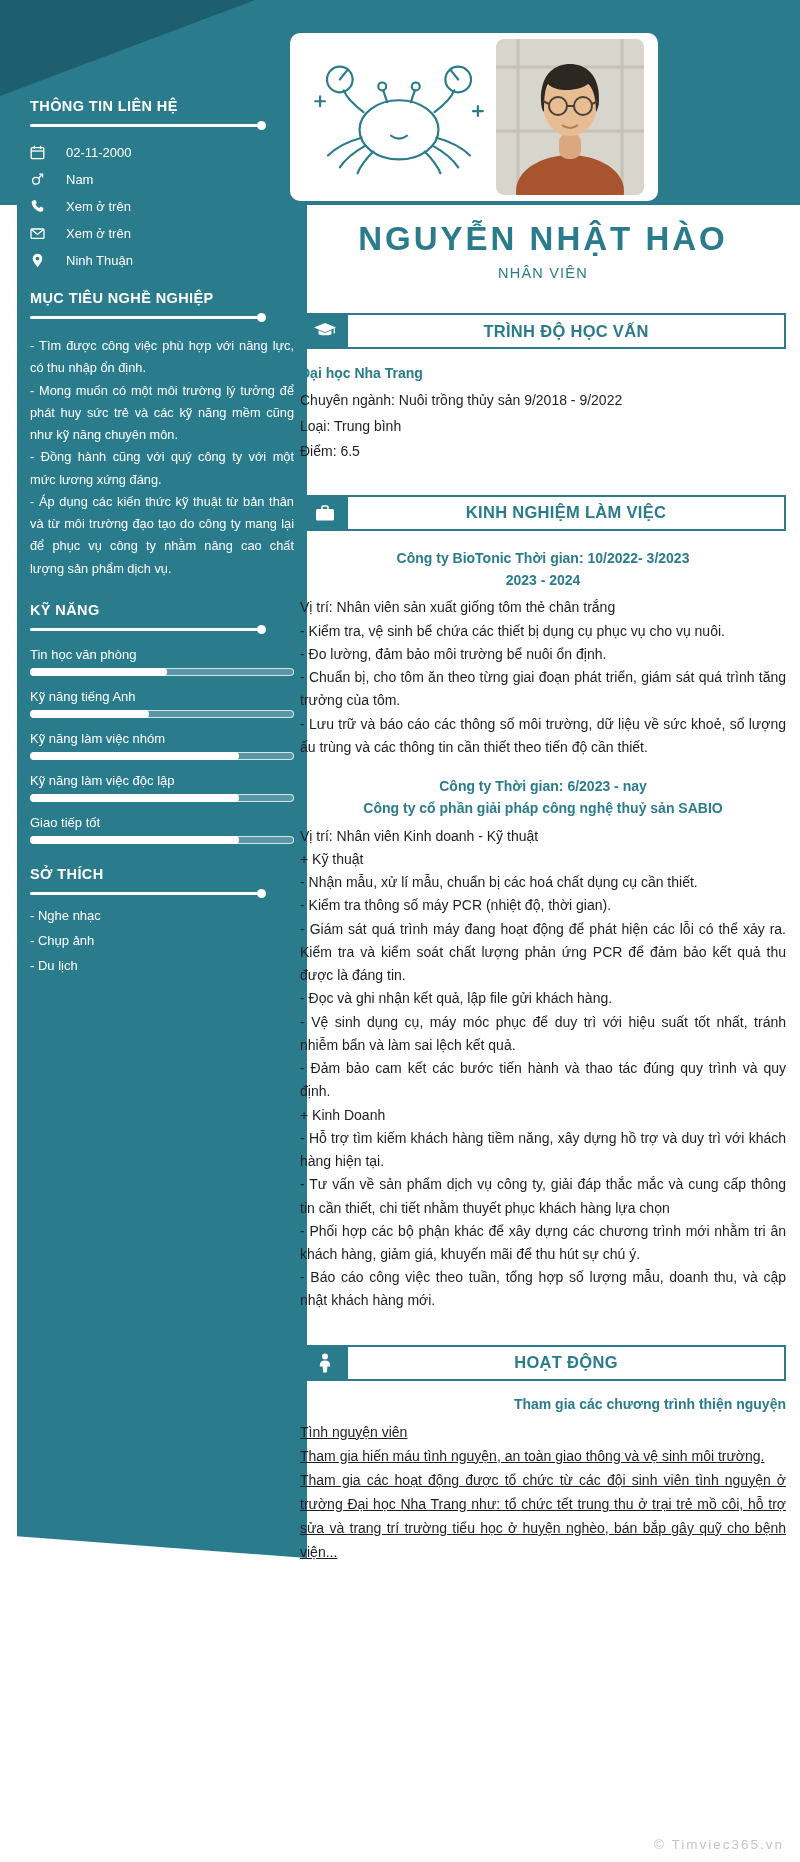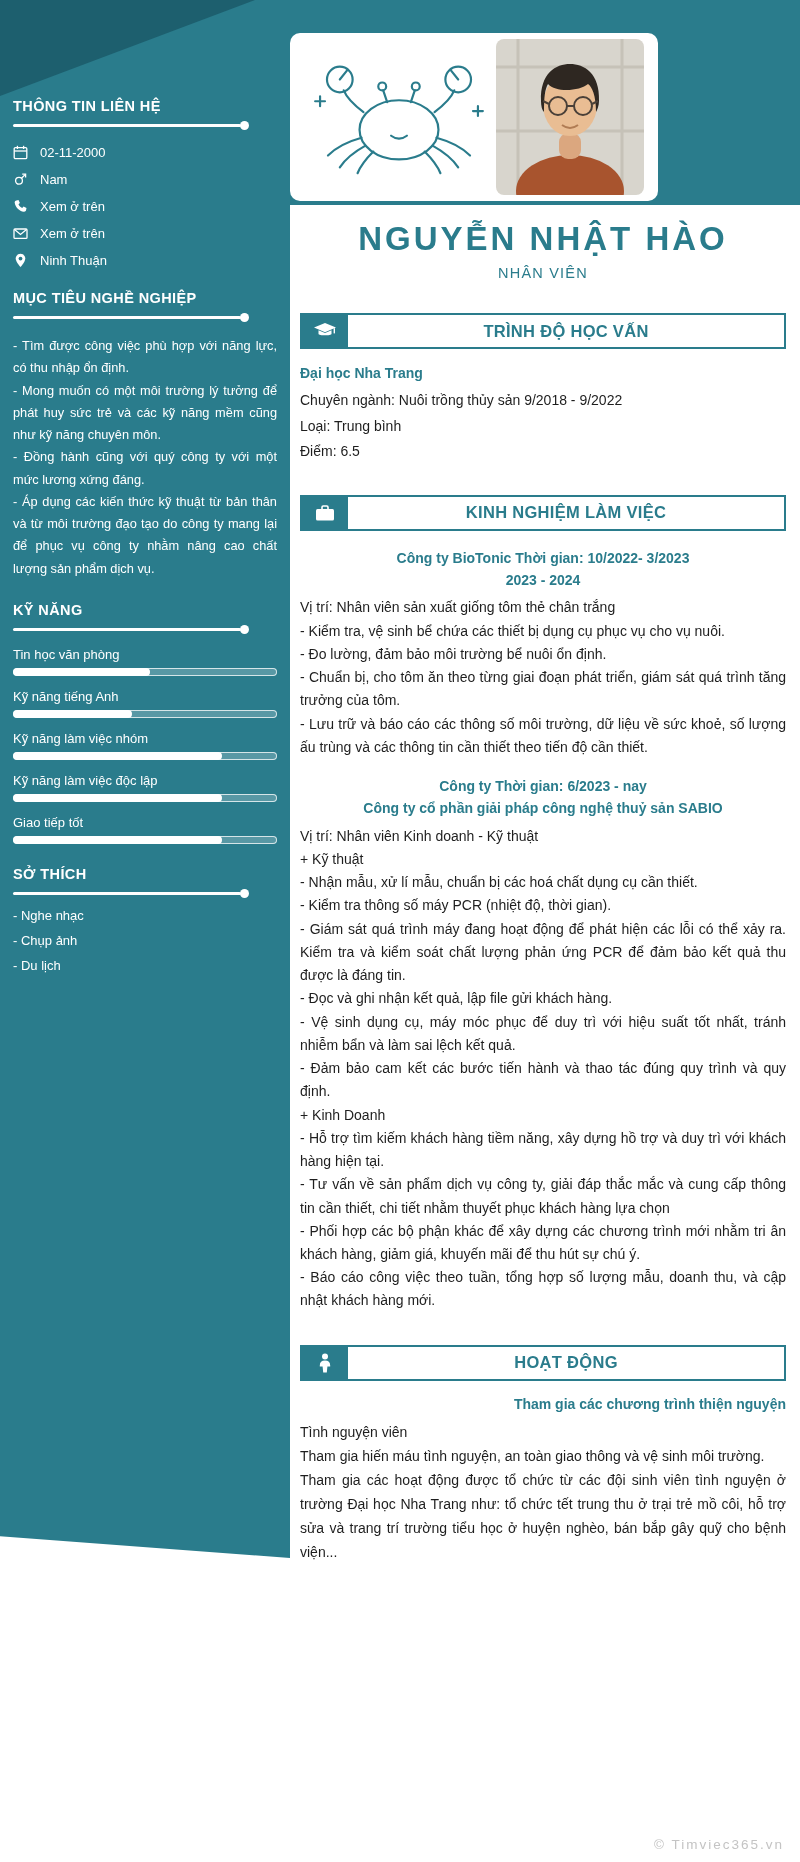--- a/index.html
+++ b/index.html
@@ -10,34 +10,34 @@
   }
   *{margin:0;padding:0;box-sizing:border-box;}
   body{background:#fff;}
   .page{
     position:relative;width:800px;height:1862px;background:#fff;overflow:hidden;
     font-family:"Liberation Sans","DejaVu Sans",sans-serif;color:var(--ink);
   }
   
   .topband{position:absolute;left:0;top:0;width:800px;height:205px;background:var(--teal);}
   .sidebar{
-    position:absolute;left:0;top:0;width:290px;height:1558px;background:var(--teal);
+    position:absolute;left:17px;top:0;width:290px;height:1558px;background:var(--teal);
     clip-path:polygon(0 0,100% 0,100% 100%,0 98.6%);color:#fff;z-index:2;
   }
   .corner-triangle{
     position:absolute;left:0;top:0;width:255px;height:96px;background:var(--teal-dark);
     clip-path:polygon(0 0,100% 0,0 100%);z-index:3;
   }
   .sidebar-inner{position:relative;z-index:4;padding:98px 13px 0 13px;}
   .side-title{font-size:14.5px;font-weight:bold;letter-spacing:.4px;}
   .rule{position:relative;height:9px;margin-top:7px;}
   .rule::before{content:"";position:absolute;left:0;top:3px;width:228px;height:3px;background:#fff;border-radius:2px;}
   .rule::after{content:"";position:absolute;left:227px;top:0;width:9px;height:9px;border-radius:50%;background:#fff;}
   .contact-list{margin-top:14px;}
-  .contact-item{display:flex;align-items:center;gap:12px;margin-bottom:11px;font-size:13px;min-height:16px;}
+  .contact-item{display:flex;align-items:center;gap:21px;margin-bottom:11px;font-size:13px;min-height:16px;}
   .cicon{width:15px;height:15px;flex:0 0 15px;display:flex;align-items:center;justify-content:center;}
   .cicon svg{width:15px;height:15px;display:block;}
   .side-section{margin-top:22px;}
   .objective-text{margin-top:13px;font-size:12.8px;line-height:1.74;text-align:justify;white-space:pre-line;}
   .skill{margin-top:13px;}
   .skill-label{font-size:13px;margin-bottom:6px;}
   .skill-bar{height:8px;border-radius:5px;background:rgba(255,255,255,.22);box-shadow:inset 0 0 0 1px rgba(255,255,255,.75);position:relative;overflow:hidden;}
   .skill-fill{position:absolute;left:0;top:0;bottom:0;background:#fff;border-radius:5px;}
   .hobby{font-size:13px;margin-top:10px;}
   
@@ -54,21 +54,21 @@
   .icon-box{width:46px;background:var(--teal);display:flex;align-items:center;justify-content:center;}
   .icon-box svg{display:block;}
   .section-label{flex:1;display:flex;align-items:center;justify-content:center;color:var(--teal);font-weight:bold;font-size:16.5px;letter-spacing:.3px;}
   .edu{margin-top:13px;font-size:14px;line-height:1.6;}
   .edu-school{color:var(--teal);font-weight:bold;margin-bottom:5px;}
   .edu-line{margin-top:3px;}
   .job{margin-top:16px;}
   .job-heading{color:var(--teal);font-weight:bold;font-size:14px;line-height:1.6;white-space:pre-line;text-align:center;}
   .job-body{margin-top:5px;font-size:14px;line-height:1.66;text-align:justify;white-space:pre-line;}
   .act-heading{margin-top:15px;color:var(--teal);font-weight:bold;font-size:14px;text-align:right;}
-  .act-body{margin-top:8px;font-size:14px;line-height:1.72;text-align:justify;white-space:pre-line;}
+  .act-body{margin-top:8px;font-size:14px;line-height:1.72;text-align:justify;white-space:pre-line;text-decoration:underline;}
   .watermark{position:absolute;right:16px;bottom:10px;color:var(--watermark);font-size:13.5px;letter-spacing:2px;z-index:4;}
 </style>
 </head>
 <body>
 
 <div class="page">
 
   <div class="topband"></div>
 
   <div class="sidebar">

